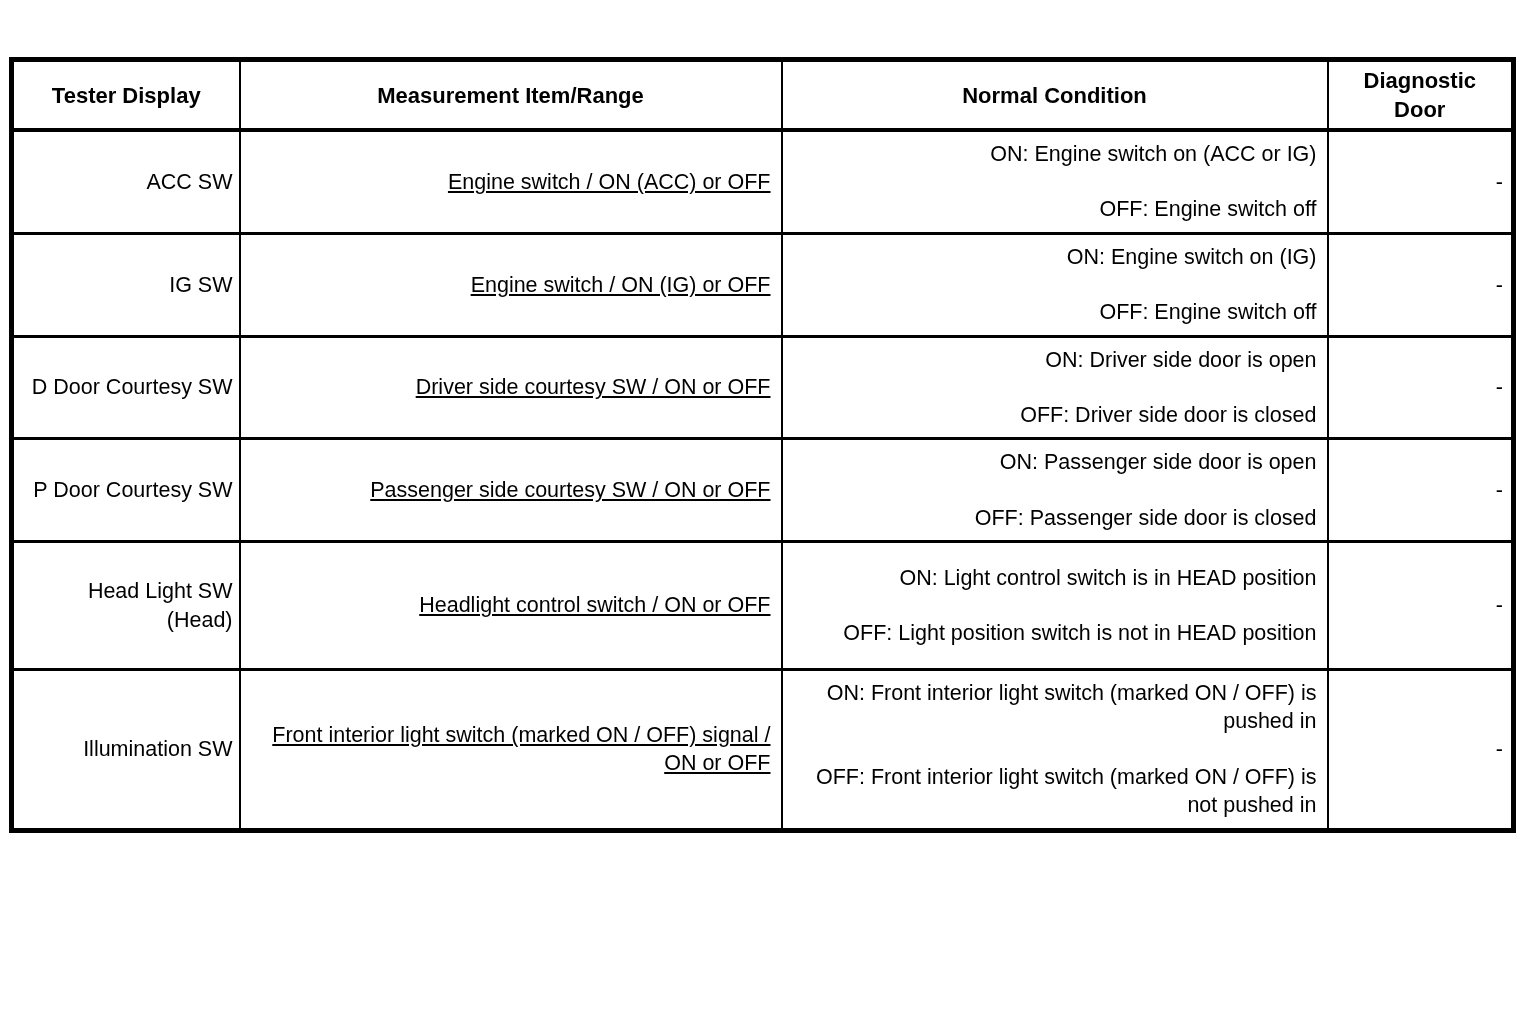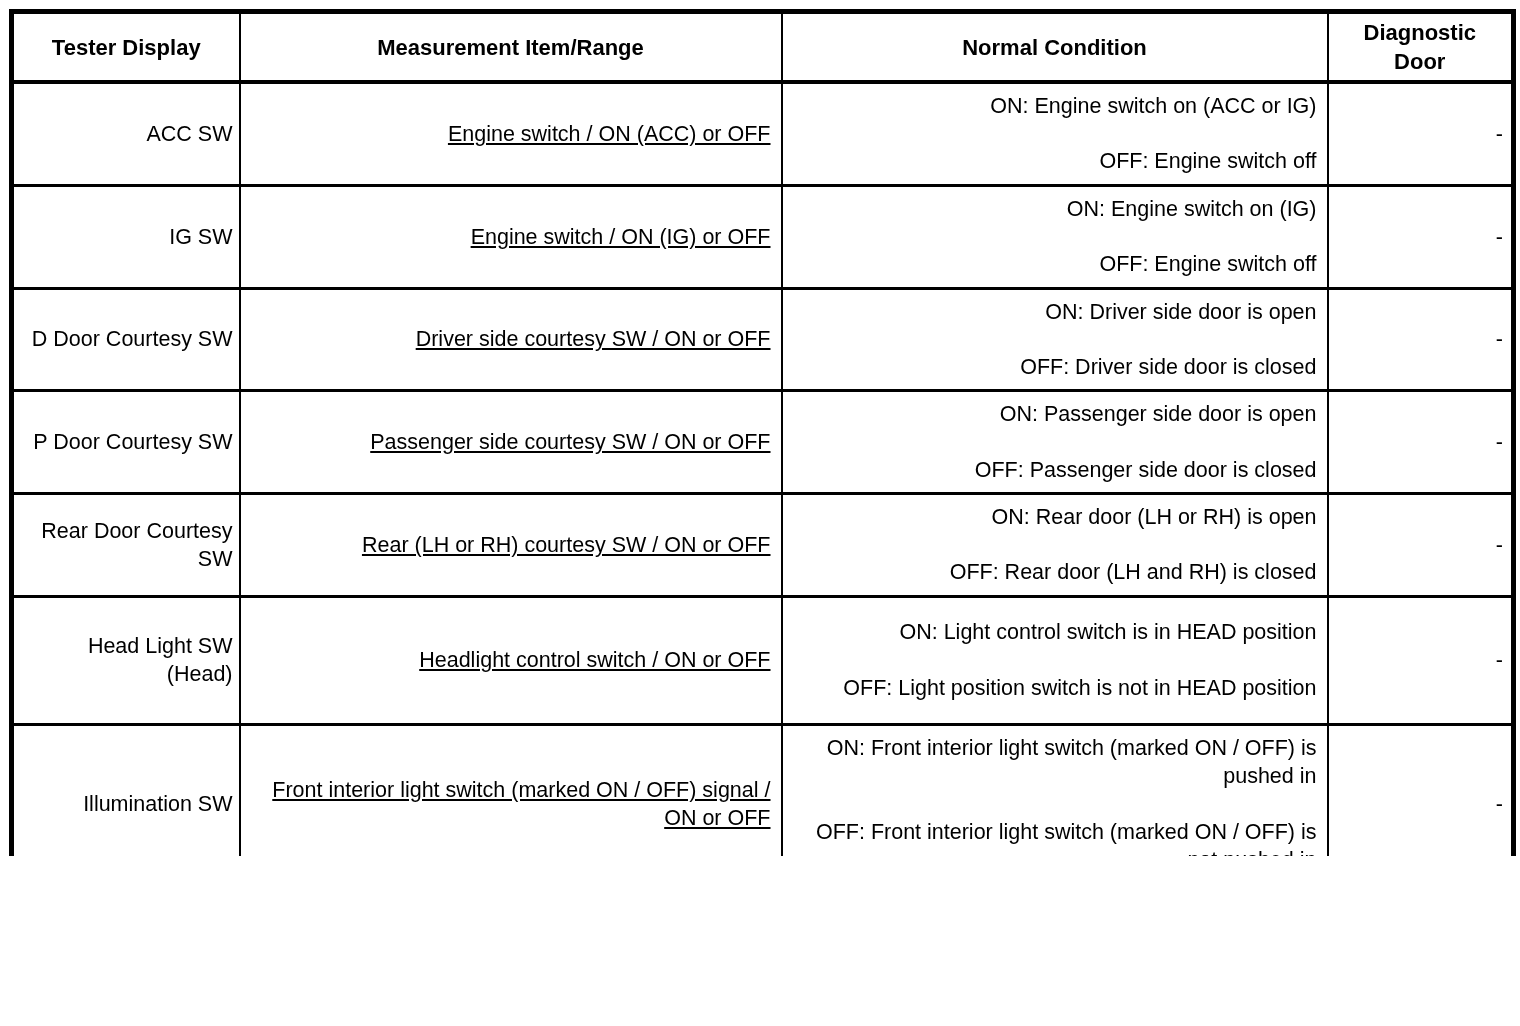--- a/index.html
+++ b/index.html
@@ -8,20 +8,21 @@
     background: #ffffff;
     color: #000000;
     font-family: "Liberation Sans", "DejaVu Sans", sans-serif;
   }
   .page {
     width: 1520px;
     height: 856px;
     box-sizing: border-box;
     padding: 9px;
     background: #ffffff;
+    margin-top: 48px;
   }
   table.spec-table {
     border-collapse: collapse;
     table-layout: fixed;
     width: 1502px;
     background: #ffffff;
     border: 5px solid #000000;
   }
   table.spec-table th,
   table.spec-table td {
@@ -122,29 +123,20 @@
       </tr>
       <tr style="height:98px">
         <td class="c-tester">P Door Courtesy SW</td>
         <td class="c-measure">Passenger side courtesy SW / ON or OFF</td>
         <td class="c-cond">
           <p>ON: Passenger side door is open</p>
           <p>OFF: Passenger side door is closed</p>
         </td>
         <td class="c-note">-</td>
       </tr>
-      <tr style="height:97px">
-        <td class="c-tester">Rear Door Courtesy SW</td>
-        <td class="c-measure">Rear (LH or RH) courtesy SW / ON or OFF</td>
-        <td class="c-cond">
-          <p>ON: Rear door (LH or RH) is open</p>
-          <p>OFF: Rear door (LH and RH) is closed</p>
-        </td>
-        <td class="c-note">-</td>
-      </tr>
       <tr style="height:128px">
         <td class="c-tester">Head Light SW (Head)</td>
         <td class="c-measure">Headlight control switch / ON or OFF</td>
         <td class="c-cond">
           <p>ON: Light control switch is in HEAD position</p>
           <p>OFF: Light position switch is not in HEAD position</p>
         </td>
         <td class="c-note">-</td>
       </tr>
       <tr style="height:154px">

